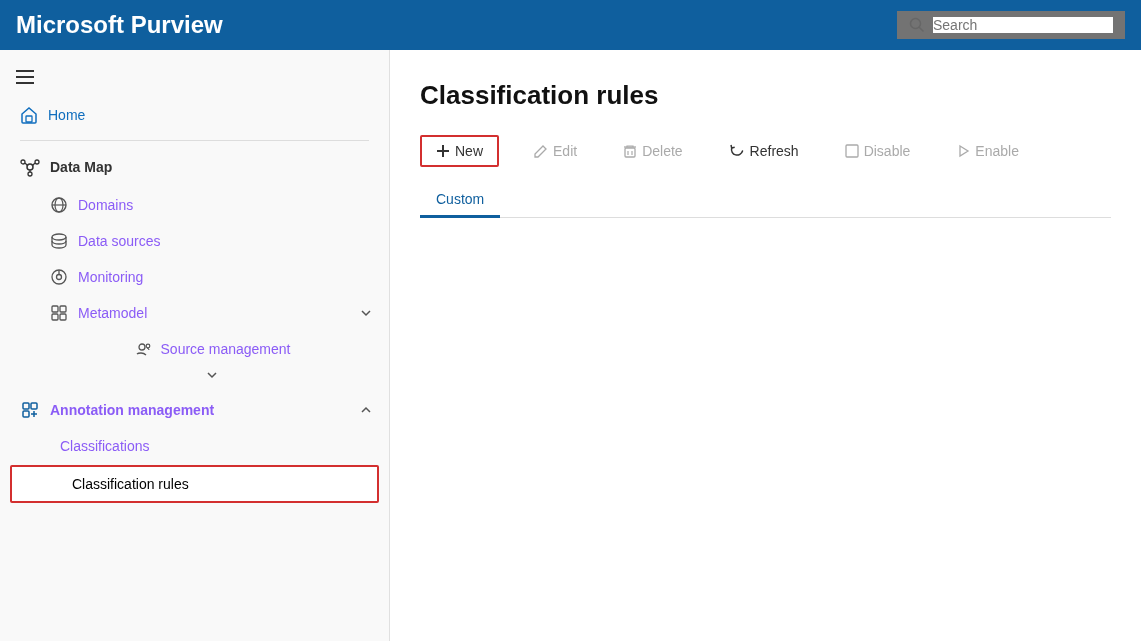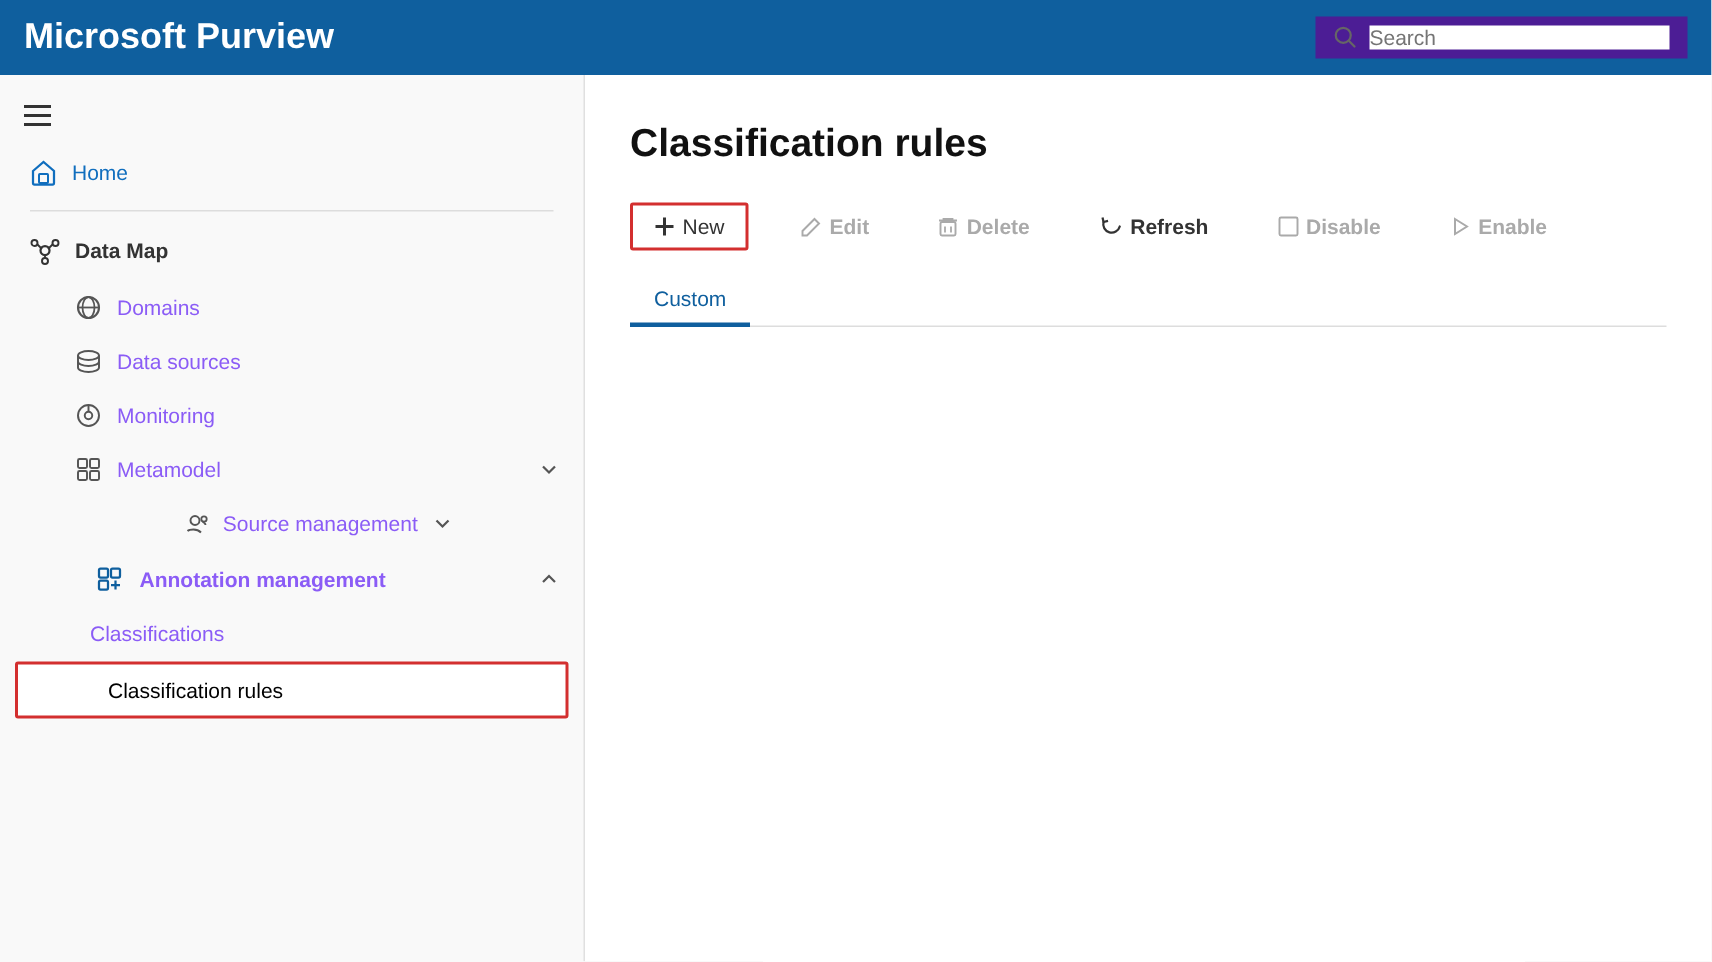--- a/index.html
+++ b/index.html
@@ -16,24 +16,24 @@
     }
     .header-title {
       color: white;
       font-size: 24px;
       font-weight: 600;
       flex: 1;
     }
     .search-box {
       display: flex;
       align-items: center;
-      background: #4c1d95;
+      background: #737373;
       border-radius: 0;
       padding: 6px 12px;
-      width: 248px;
+      width: 228px;
       gap: 8px;
     }
     .search-box input {
       border: none;
       outline: none;
       font-size: 14px;
       width: 100%;
       color: #333;
     }
     .search-icon-svg {
@@ -138,21 +138,20 @@
       display: flex;
       align-items: center;
       gap: 5px;
       padding: 6px 12px;
       background: transparent;
       border: none;
       cursor: pointer;
       font-size: 14px;
       color: #333;
       border-radius: 2px;
-      font-weight: bold;
     }
     .toolbar-btn.disabled {
       color: #aaa;
       cursor: default;
     }
     .btn-new {
       border: 2px solid #d32f2f;
       color: #333;
       font-weight: 500;
       padding: 6px 14px;
@@ -261,36 +260,36 @@
           <rect x="2" y="10" width="6" height="6" rx="1" stroke="#555" stroke-width="1.3"></rect>
           <rect x="10" y="10" width="6" height="6" rx="1" stroke="#555" stroke-width="1.3"></rect>
         </svg>
         <span>Metamodel</span>
       </div>
       <svg width="14" height="14" viewBox="0 0 14 14" fill="none">
         <polyline points="3,5 7,9 11,5" stroke="#555" stroke-width="1.5" fill="none"></polyline>
       </svg>
     </div>
 
-    <div class="sidebar-sub-item" style="display:flex;justify-content:center;padding-right:16px;">
+    <div class="sidebar-sub-item" style="display:flex;justify-content:flex-end;padding-right:16px;flex-direction:column;">
       <div style="display:flex;align-items:center;gap:10px;">
         <svg width="18" height="18" viewBox="0 0 18 18" fill="none">
           <path d="M4 14s1-1 4-1 5 2 5 2" stroke="#555" stroke-width="1.3"></path>
           <circle cx="9" cy="7" r="3" stroke="#555" stroke-width="1.3"></circle>
           <path d="M14 8c1.5.5 2 1.5 2 2" stroke="#555" stroke-width="1.2"></path>
           <circle cx="15" cy="6" r="1.8" stroke="#555" stroke-width="1.2"></circle>
         </svg>
         <span>Source management</span>
       </div>
       <svg width="14" height="14" viewBox="0 0 14 14" fill="none">
         <polyline points="3,5 7,9 11,5" stroke="#555" stroke-width="1.5" fill="none"></polyline>
       </svg>
     </div>
 
-    <div class="sidebar-sub-item" style="display:flex;justify-content:space-between;padding-right:16px;padding-left:20px;font-weight:600;margin-left:43px;">
+    <div class="sidebar-sub-item" style="display:flex;justify-content:space-between;padding-right:16px;padding-left:20px;font-weight:600;">
       <div style="display:flex;align-items:center;gap:10px;">
         <svg width="20" height="20" viewBox="0 0 20 20" fill="none">
           <rect x="3" y="3" width="6" height="6" rx="1" stroke="#0f5f9e" stroke-width="1.5"></rect>
           <rect x="11" y="3" width="6" height="6" rx="1" stroke="#0f5f9e" stroke-width="1.5"></rect>
           <rect x="3" y="11" width="6" height="6" rx="1" stroke="#0f5f9e" stroke-width="1.5"></rect>
           <path d="M11 14h6M14 11v6" stroke="#0f5f9e" stroke-width="1.5"></path>
         </svg>
         <span>Annotation management</span>
       </div>
       <svg width="14" height="14" viewBox="0 0 14 14" fill="none">

